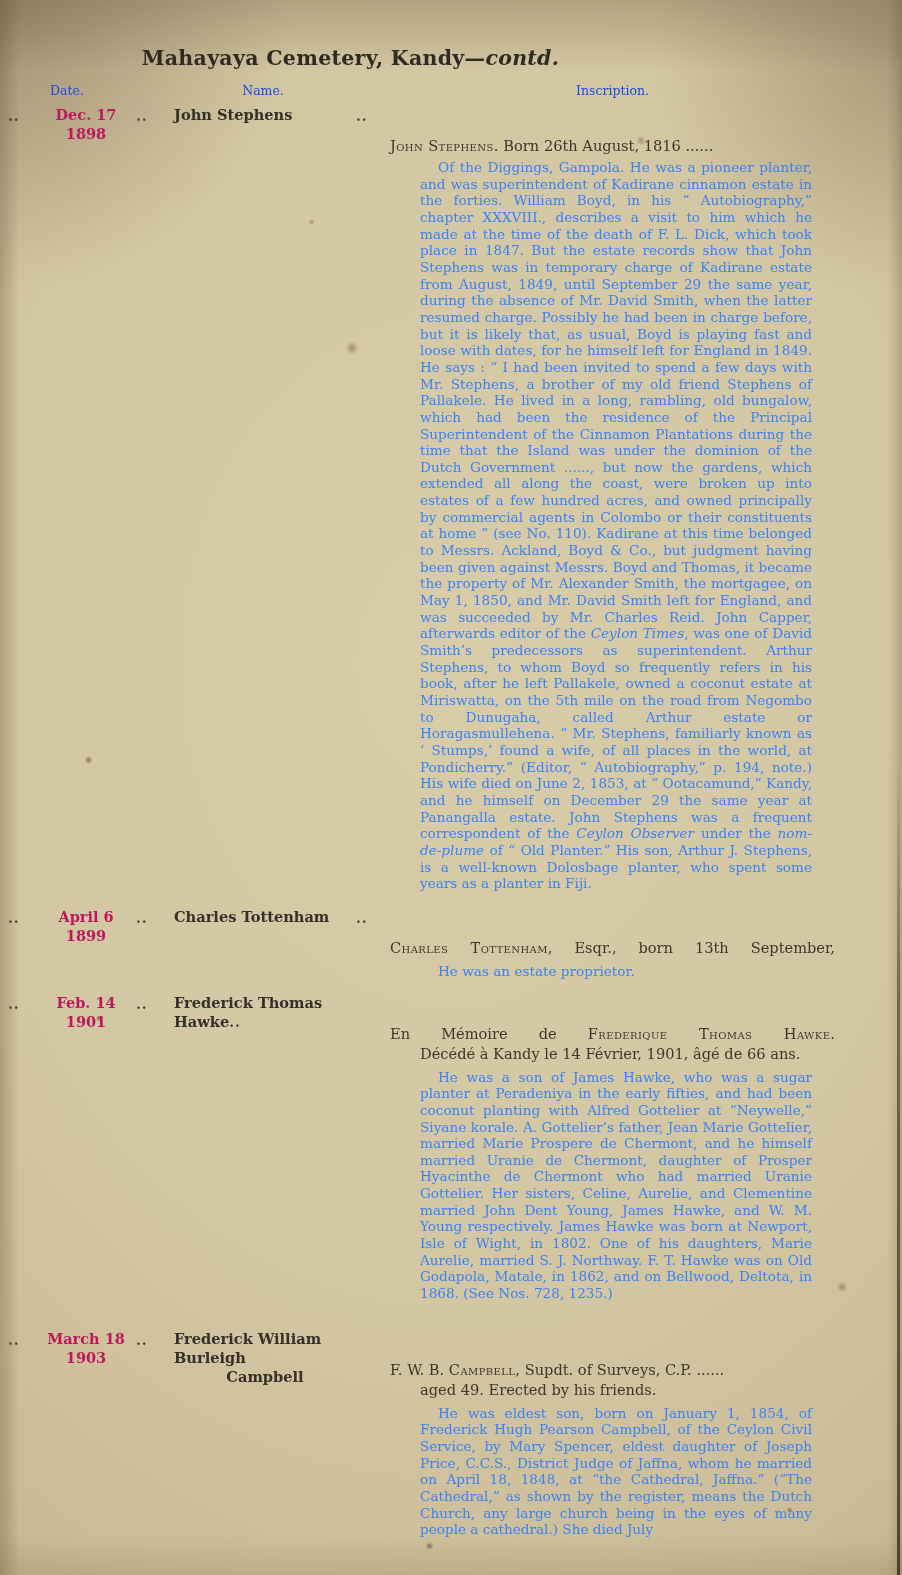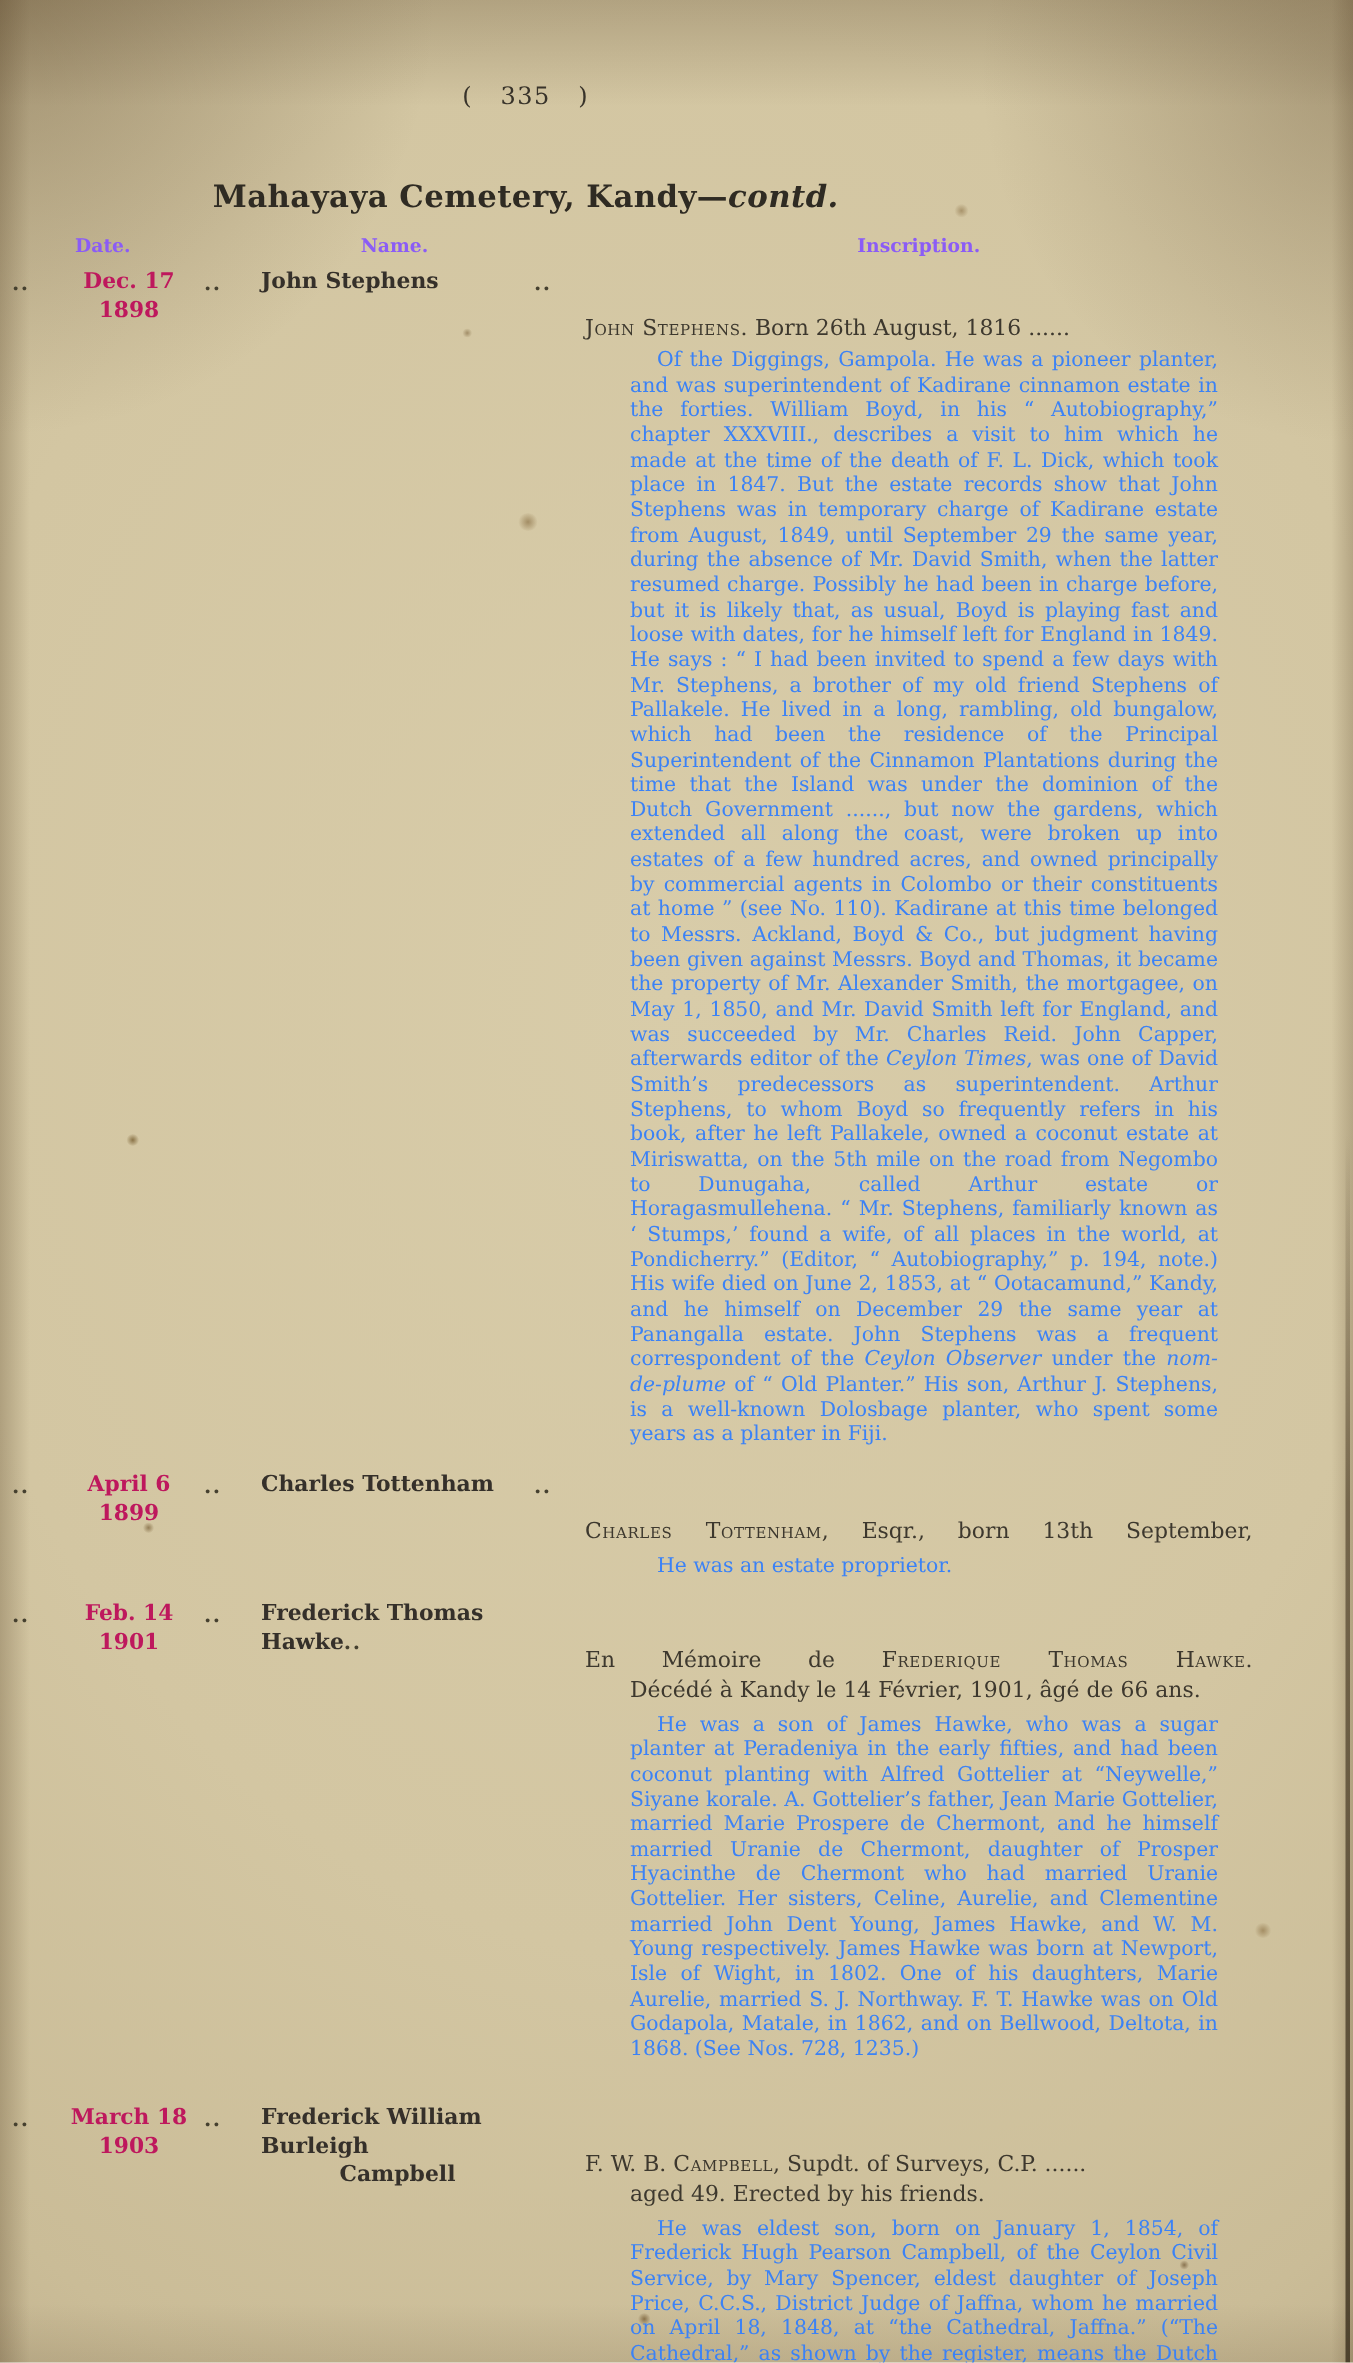--- a/index.html
+++ b/index.html
@@ -26,21 +26,21 @@
   .s6{left:425px;top:1542px;width:9px;height:8px;background:radial-gradient(circle,rgba(120,95,55,.8),rgba(120,95,55,0) 70%);}
   .s7{left:786px;top:1507px;width:7px;height:6px;background:radial-gradient(circle,rgba(110,85,50,.7),rgba(110,85,50,0) 70%);}
   .s8{left:308px;top:219px;width:7px;height:6px;background:radial-gradient(circle,rgba(120,95,55,.55),rgba(120,95,55,0) 70%);}
 
   .sheet{position:relative;padding:0 67px 0 6px;}
   .topblock{text-align:center;margin-right:140px;}
   .pageno{padding-top:54px;font-size:16px;white-space:pre;letter-spacing:1px;color:#38332a;}
   .title{margin-top:46px;font-size:20.5px;font-weight:bold;color:#2f2b23;letter-spacing:.3px;}
   .title .it{font-style:italic;}
   .colheads,.entry{display:grid;grid-template-columns:30px 100px 34px 186px 34px 1fr;align-items:start;}
-  .colheads{margin-top:13px;font-size:12.5px;font-weight:bold;color:#8b5cf6;}
+  .colheads{margin-top:13px;font-size:12.5px;font-weight:normal;color:#1d4ed8;}
   .ch-date{grid-column:2;text-align:left;padding-left:14px;}
   .ch-name{grid-column:4;text-align:center;}
   .ch-insc{grid-column:6;text-align:center;}
   .entry{margin-top:7px;}
   .dots{font-size:14px;font-weight:bold;letter-spacing:1px;color:#45402f;padding-top:3px;}
   .dotsL{padding-left:2px;}
   .date{ text-align:center;font-size:14.5px;font-weight:bold;color:#be185d;line-height:19px;}
   .name{ font-size:14.6px;font-weight:bold;color:#35302a;line-height:19px;padding-left:4px;}
   .name .nm2{text-align:center;}
   .name-span{grid-column:4 / 6;}
@@ -64,21 +64,20 @@
 <div class="stain s3"></div>
 <div class="stain s4"></div>
 <div class="stain s5"></div>
 <div class="stain s6"></div>
 <div class="stain s7"></div>
 <div class="stain s8"></div>
 
 <div class="sheet">
 
   <div class="topblock">
-    <div class="pageno">(   335   )</div>
     <div class="title"><span>Mahayaya Cemetery, Kandy—</span><span class="it">contd.</span></div>
   </div>
 
   <div class="colheads">
     <div class="ch-date">Date.</div>
     <div class="ch-name">Name.</div>
     <div class="ch-insc">Inscription.</div>
   </div>
 
   <div class="entry">

